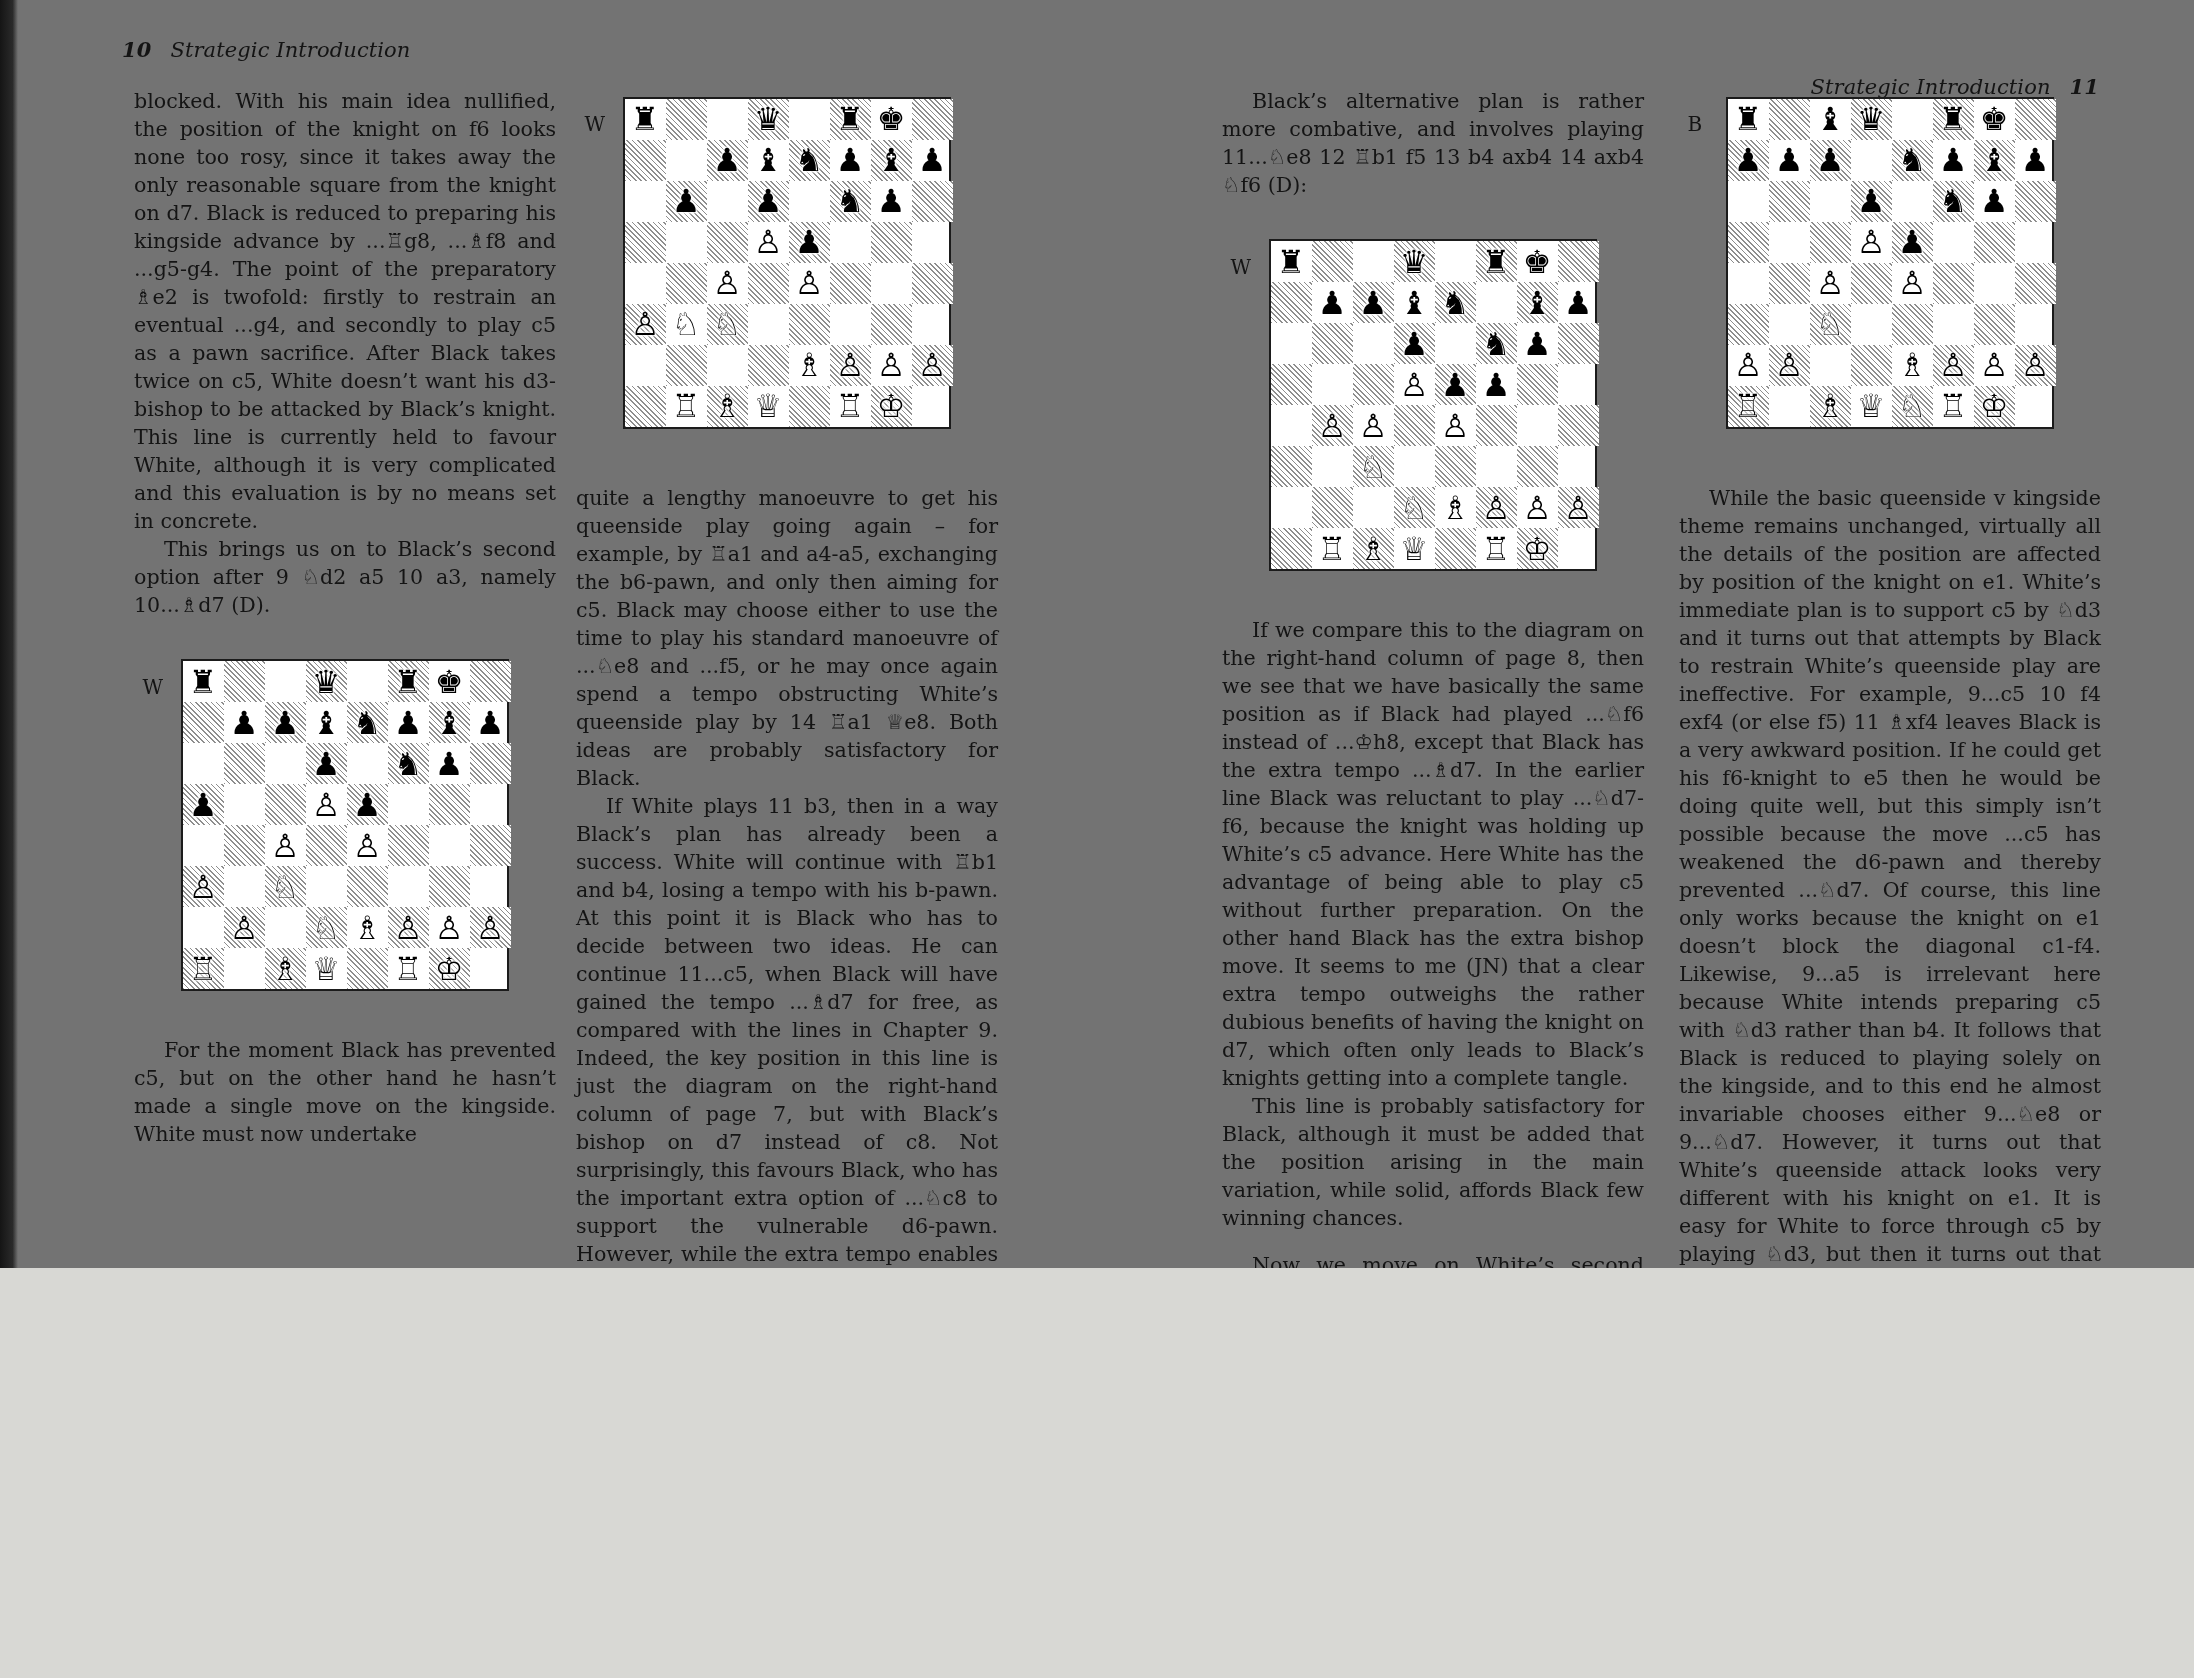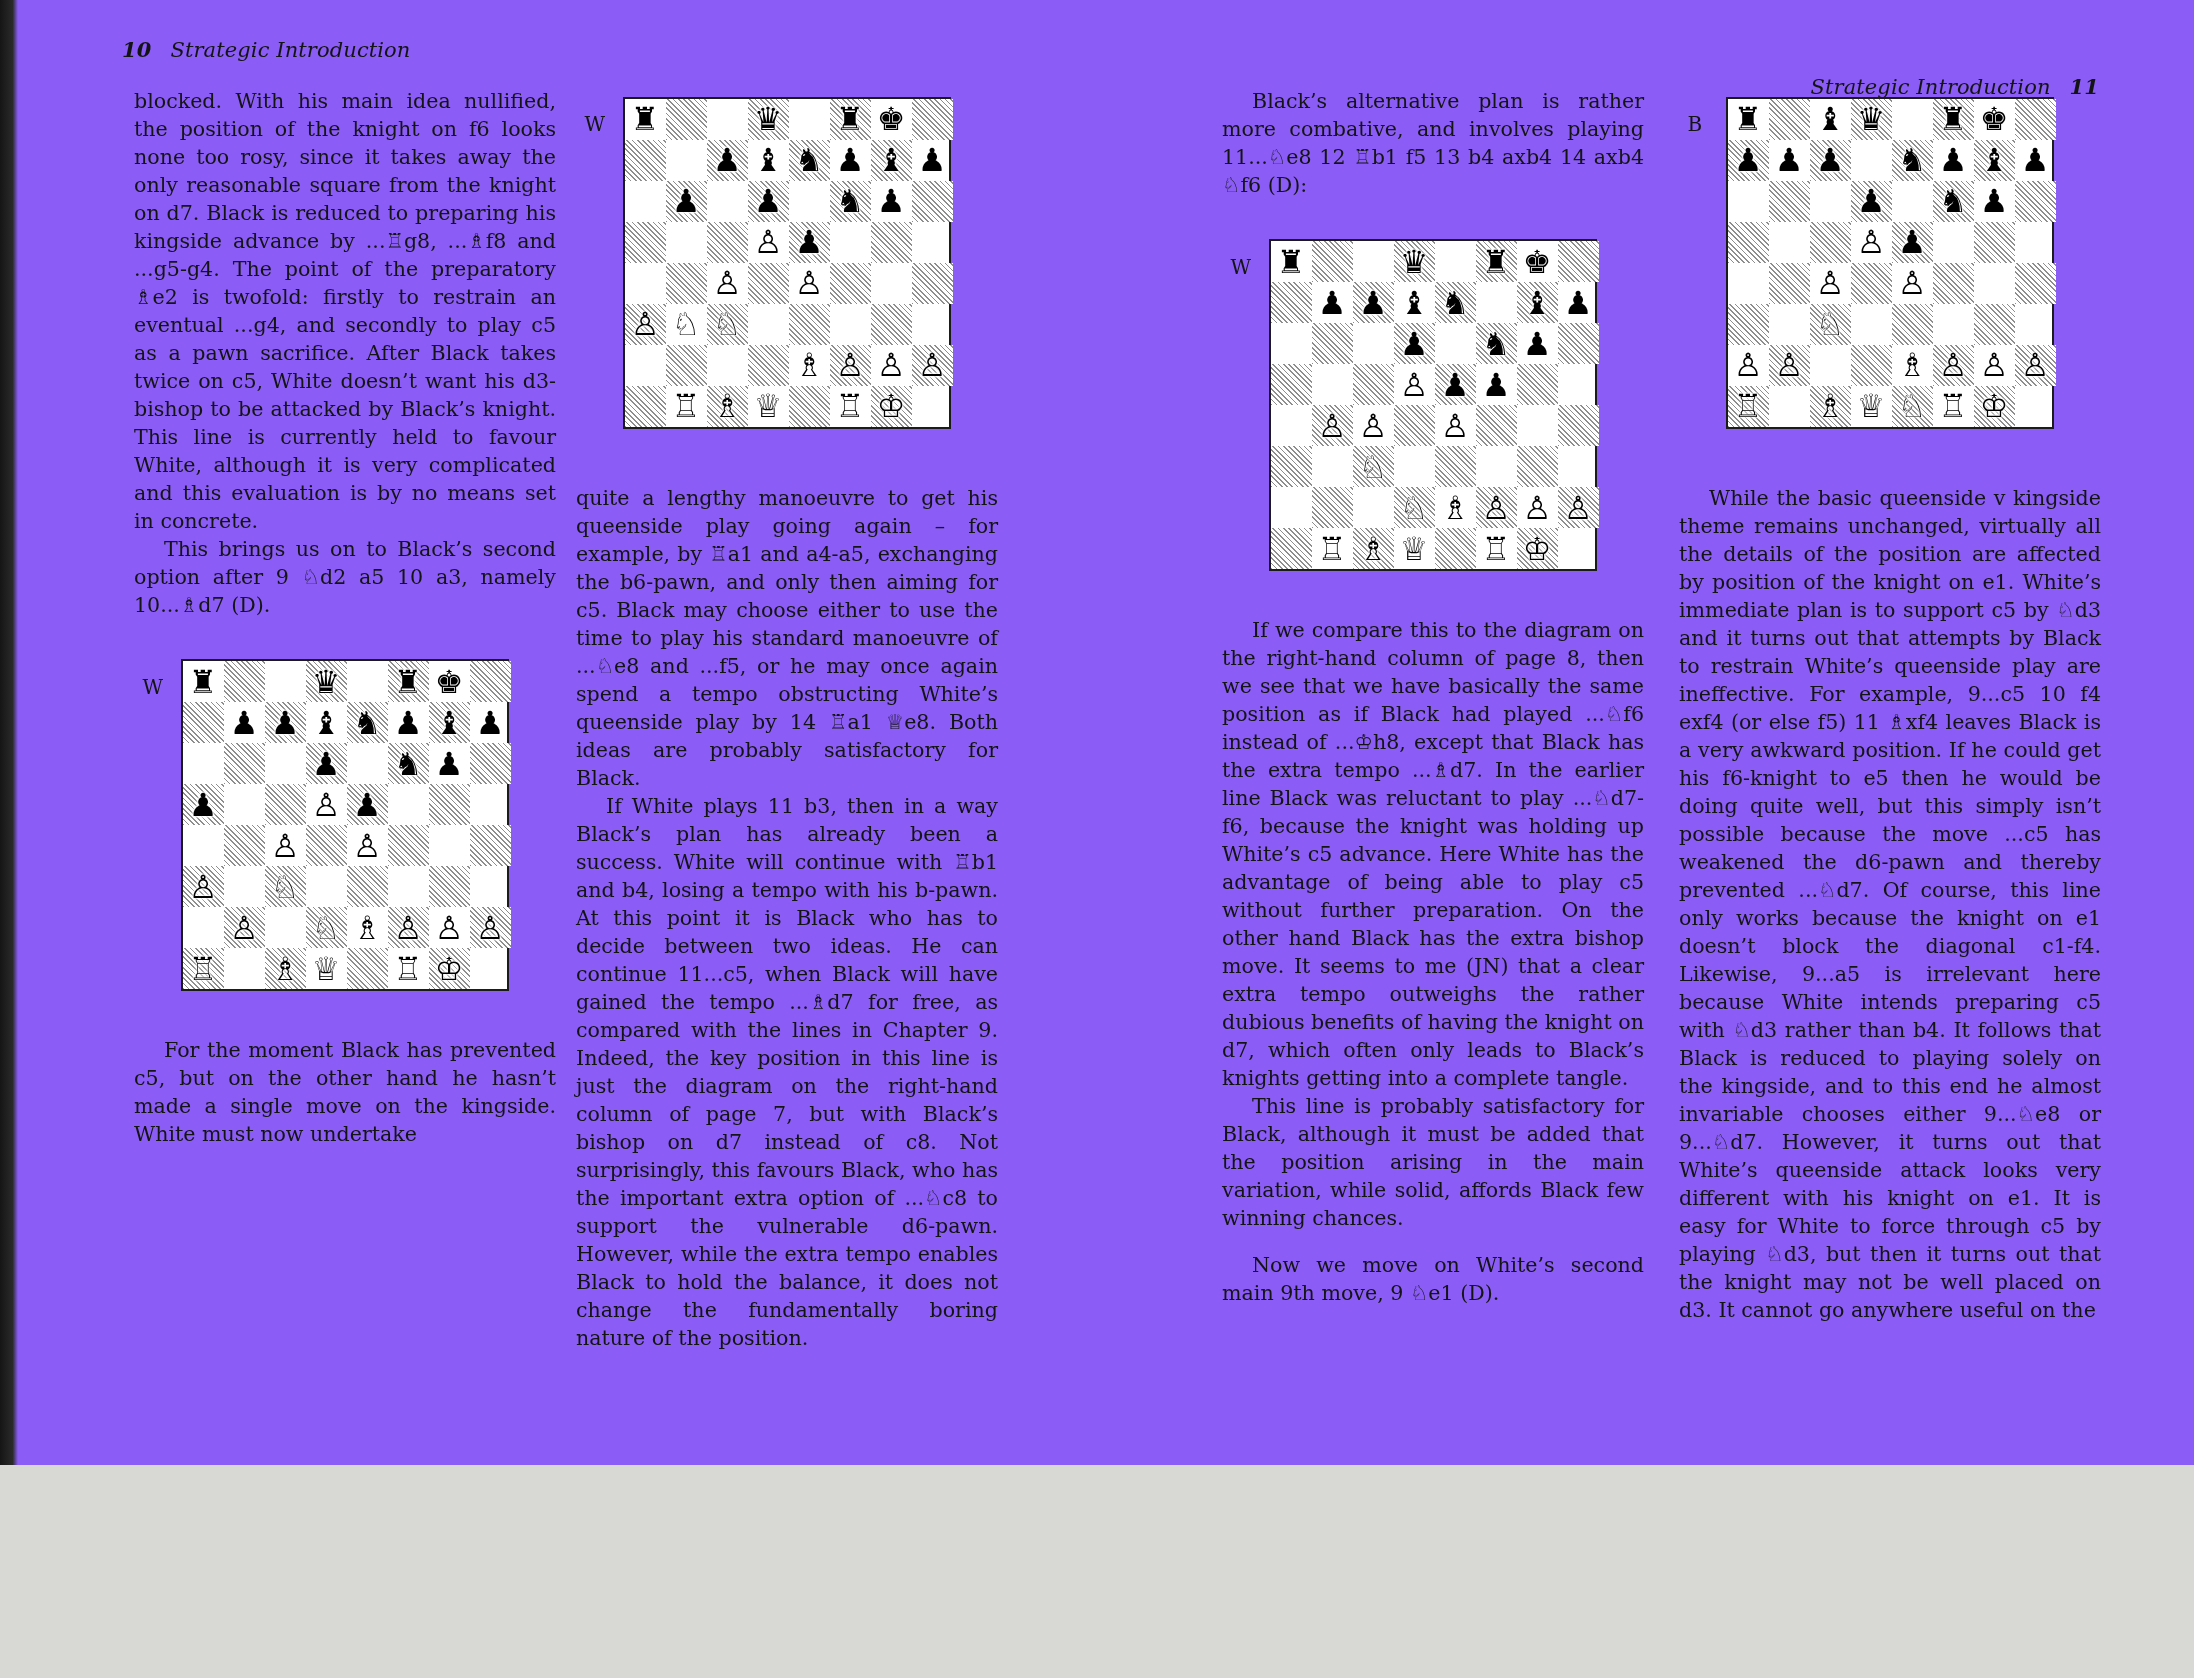--- a/index.html
+++ b/index.html
@@ -1,19 +1,19 @@
 <!DOCTYPE html>
 <html style="font-size:11px"><head>
 <meta charset="utf-8">
 <style>
   html,body{margin:0;padding:0;background:#d8d8d4;}
   #spread{
     position:relative;
-    width:2194px;height:1465px;
-    background:#8b5cf6;
+    width:2194px;height:1268px;
+    background:#737373;
     font-family:"DejaVu Serif","Liberation Serif",serif;
     color:#141414;
     overflow:hidden;
   }
   #scan-edge{
     position:absolute;left:0;top:0;width:18px;height:100%;
     background:linear-gradient(90deg,#151515 0%,#2a2a2a 70%,rgba(40,40,40,0) 100%);
   }
   .header{position:absolute;top:37px;font-size:21px;font-style:italic;letter-spacing:0.1px;}
   #header-left{left:122px;}

